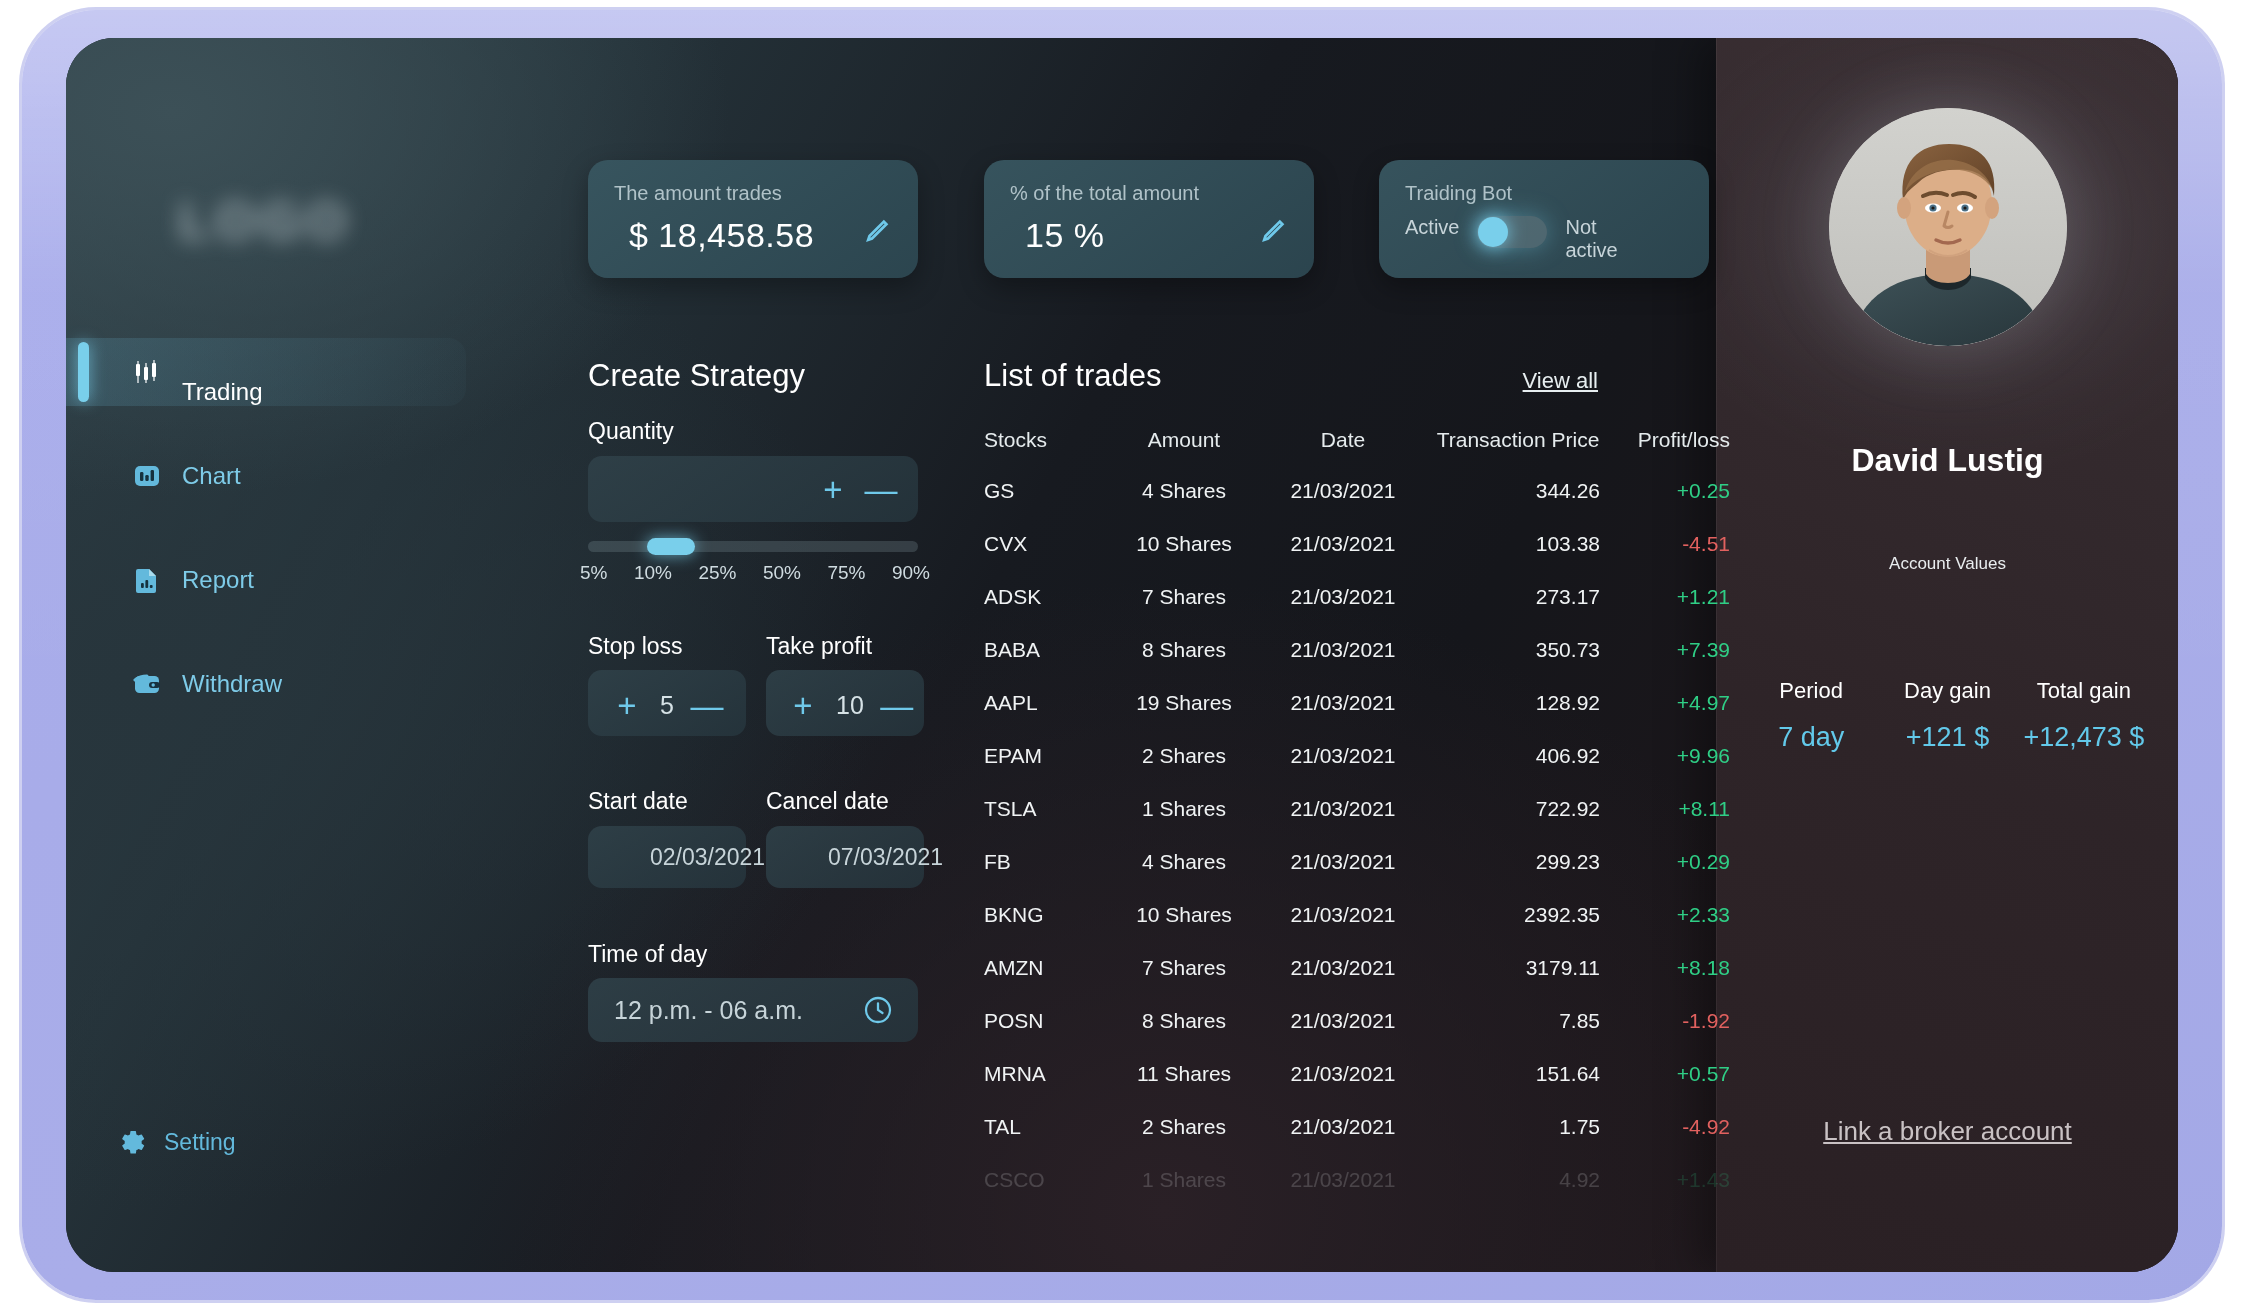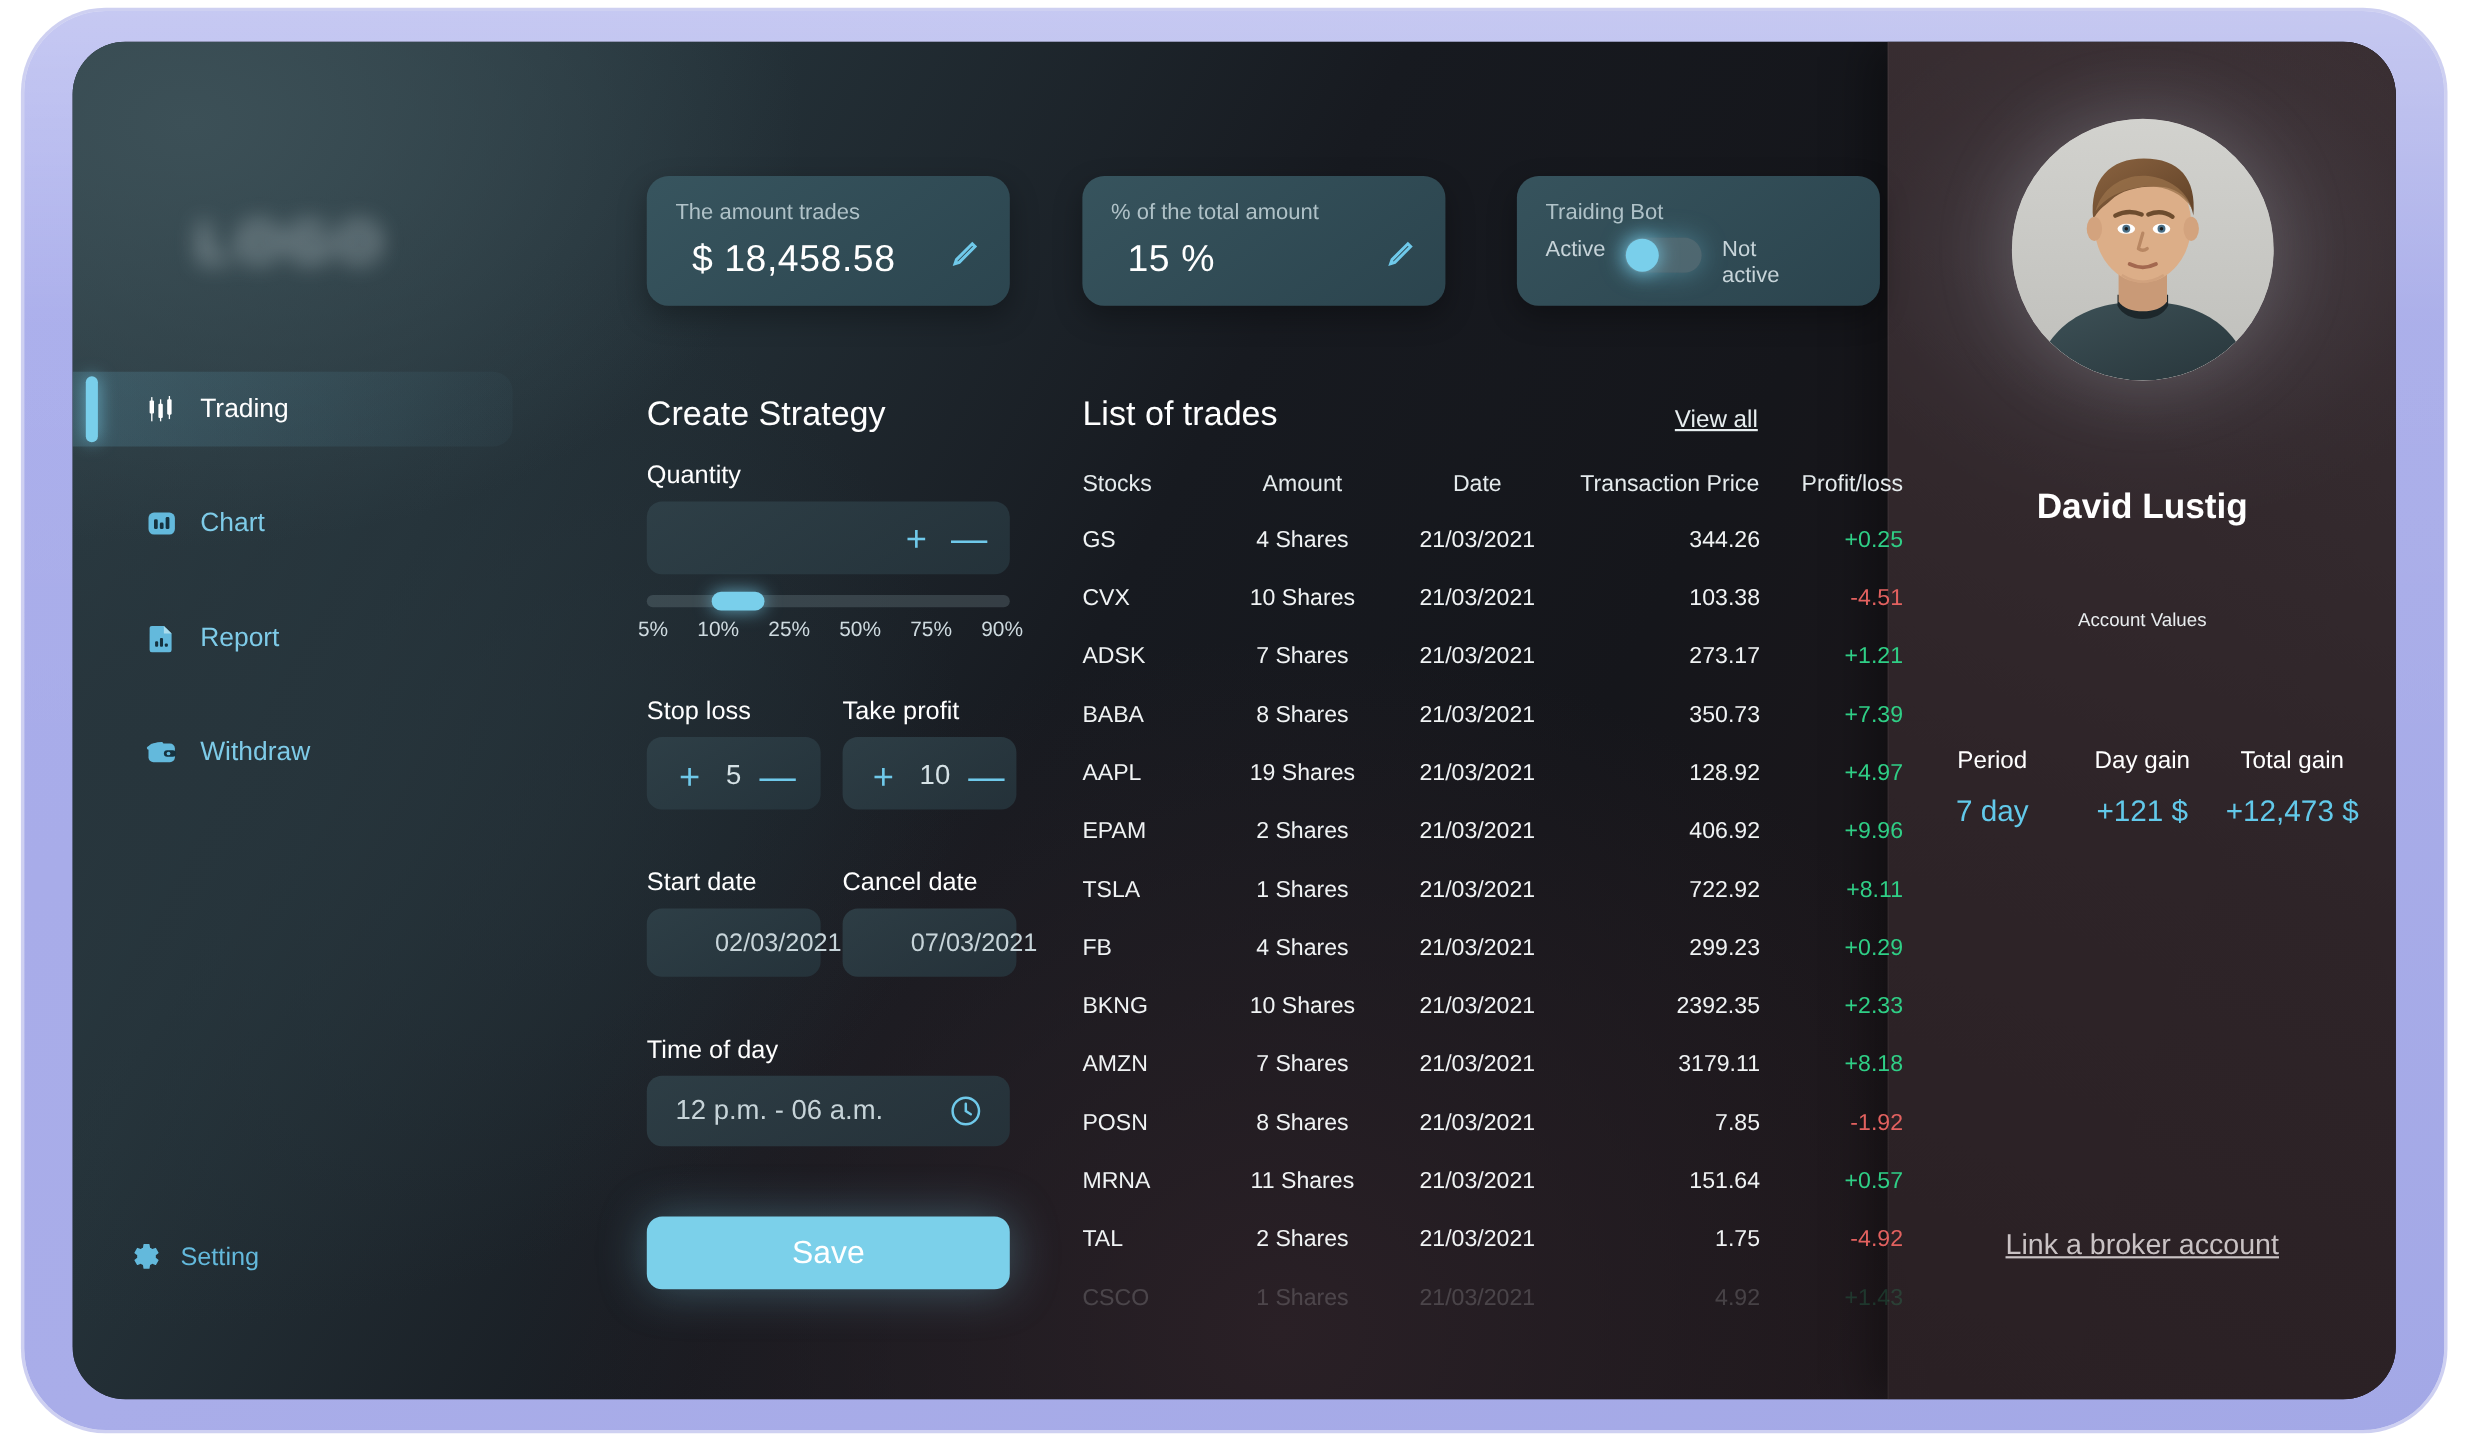--- a/index.html
+++ b/index.html
@@ -99,20 +99,21 @@
     border-radius: 0 18px 18px 0;
     color: #7ecbe8;
     font-size: 24px;
   }
   .nav-item + .nav-item { margin-top: 36px; }
 
   .nav-item.active {
     background: linear-gradient(90deg, rgba(110,190,220,0.19) 0%, rgba(110,190,220,0.10) 55%, rgba(110,190,220,0.03) 100%);
     color: #ffffff;
     font-weight: 500;
+    align-items: flex-end;
   }
   .nav-item.active::before {
     content: "";
     position: absolute;
     left: 12px; top: 4px;
     width: 11px; height: 60px;
     border-radius: 8px;
     background: #79cfeb;
     box-shadow: 0 0 16px rgba(121,207,235,0.75);
   }
@@ -642,21 +643,20 @@
     <div class="input-box" id="timeofday-box">
       <span class="input-text">12 p.m. - 06 a.m.</span>
       <span id="clock-icon">
         <svg width="32" height="32" viewBox="0 0 24 24" fill="none" stroke="#6fc9ea" stroke-width="1.7">
           <circle cx="12" cy="12" r="9"></circle>
           <path d="M12 7 v5 l3.4 2.2" stroke-linecap="round"></path>
         </svg>
       </span>
     </div>
 
-    <button id="save-button">Save</button>
 
     <div class="section-title" id="trades-title">List of trades</div>
     <a id="view-all">View all</a>
 
     <div class="trades">
       <div class="trow head">
         <span class="c-stock">Stocks</span>
         <span class="c-amount">Amount</span>
         <span class="c-date">Date</span>
         <span class="c-price">Transaction Price</span>

